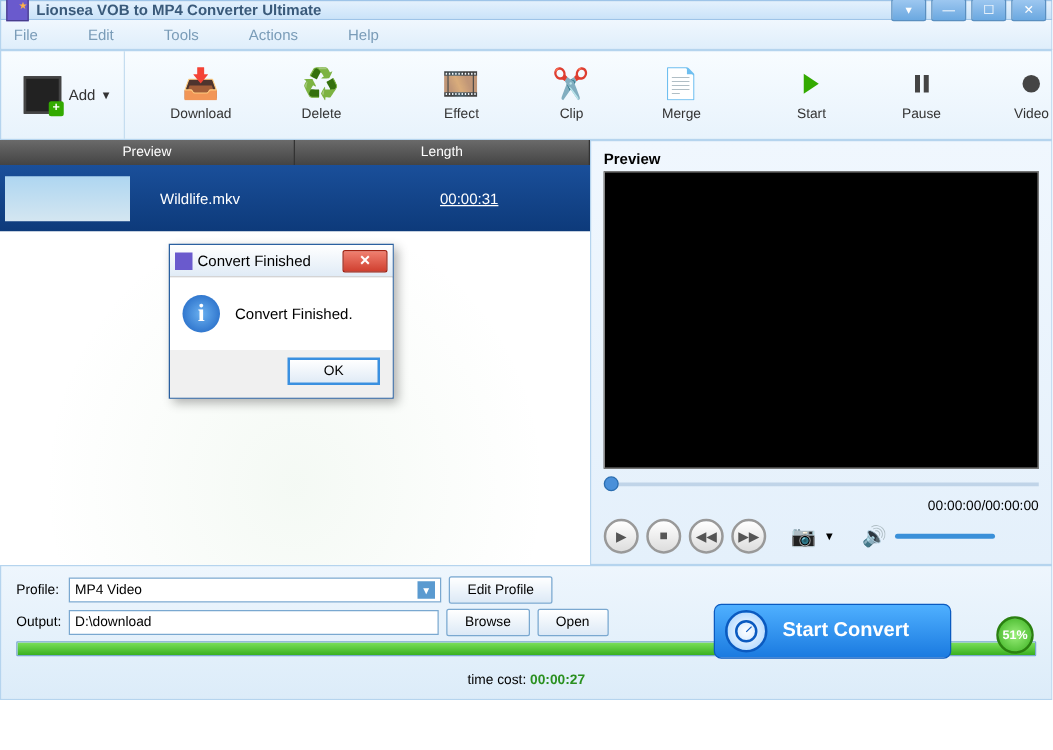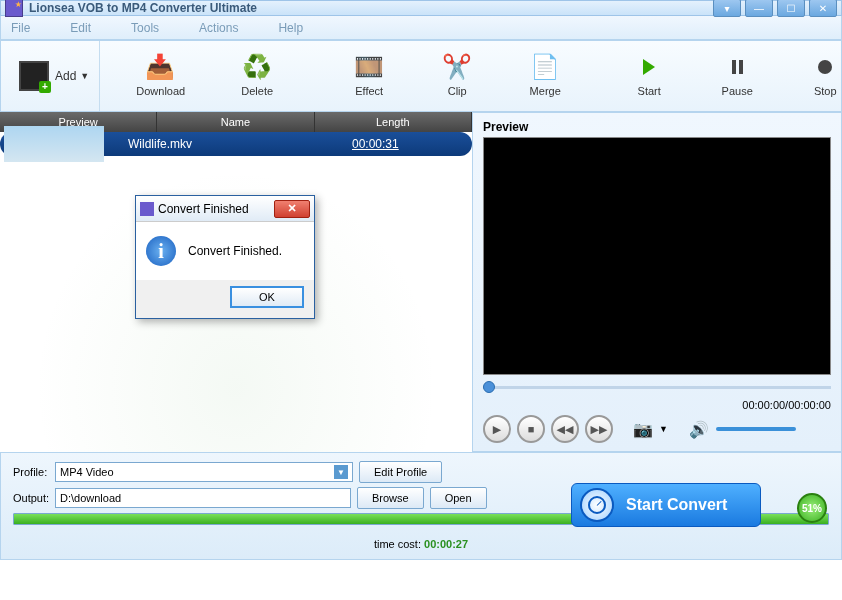--- a/index.html
+++ b/index.html
@@ -31,21 +31,21 @@
 .pause-bars { display: flex; gap: 3px; }
 .pause-bars span { width: 4px; height: 14px; background: #444; }
 .stop-dot { width: 14px; height: 14px; background: #444; border-radius: 50%; }
 
 
 .main { display: flex; height: 340px; }
 .left { flex: 1; display: flex; flex-direction: column; border-right: 0; position: relative; }
 .list-header { height: 20px; background: linear-gradient(#6a6a6a, #444); display: flex; color: #fff; font-size: 11px; }
 .list-header div { flex: 1; text-align: center; line-height: 20px; border-right: 1px solid #333; }
 .list-body { flex: 1; background: #fff; background-image: radial-gradient(ellipse at center 80%, rgba(150,200,150,0.1) 0%, transparent 60%); position: relative; }
-.list-row { height: 24px; background: linear-gradient(#1a4f9a, #0d3a7a); display: flex; align-items: center; color: #fff; font-size: 12px; border-radius: 20px; }
+.list-row { height: 53px; background: linear-gradient(#1a4f9a, #0d3a7a); display: flex; align-items: center; color: #fff; font-size: 12px; }
 .thumb { width: 100px; height: 36px; background: linear-gradient(#aed6f1, #d4e6f1); margin: 2px 4px; position: relative; }
 .list-row .name { flex: 1; padding-left: 20px; }
 .list-row .length { width: 120px; text-align: left; text-decoration: underline; }
 
 .right { width: 370px; border: 1px solid #b5d4ee; display: flex; flex-direction: column; padding: 4px 10px; background: linear-gradient(#f0f7fe, #e4f0fb); }
 .right .preview-label { font-size: 12px; font-weight: bold; padding: 3px 0; }
 .screen { flex: 1; background: #000; border: 1px solid #888; }
 .seek { height: 16px; display: flex; align-items: center; margin: 4px 0; }
 .seek-track { flex: 1; height: 3px; background: #c0d4e8; position: relative; }
 .seek-thumb { position: absolute; left: 0; top: -5px; width: 12px; height: 12px; background: #4a90d9; border-radius: 50%; border: 1px solid #2a6db0; }
@@ -149,29 +149,28 @@
           <span></span>
           <span></span>
         </div>
       </div>
     <span>Pause</span>
   </div>
   <div class="tool-btn">
     <div class="tool-icon">
         <div class="stop-dot"></div>
       </div>
-    <span>Stop</span>
+    <span>Video</span>
   </div>
 </div>
 
 <div class="main">
   <div class="left">
     <div class="list-header">
       <div>Preview</div>
-      <div>Name</div>
       <div>Length</div>
     </div>
     <div class="list-body">
       <div class="list-row">
         <div class="thumb"></div>
         <div class="name">Wildlife.mkv</div>
         <div class="length">00:00:31</div>
       </div>
     </div>
   </div>

